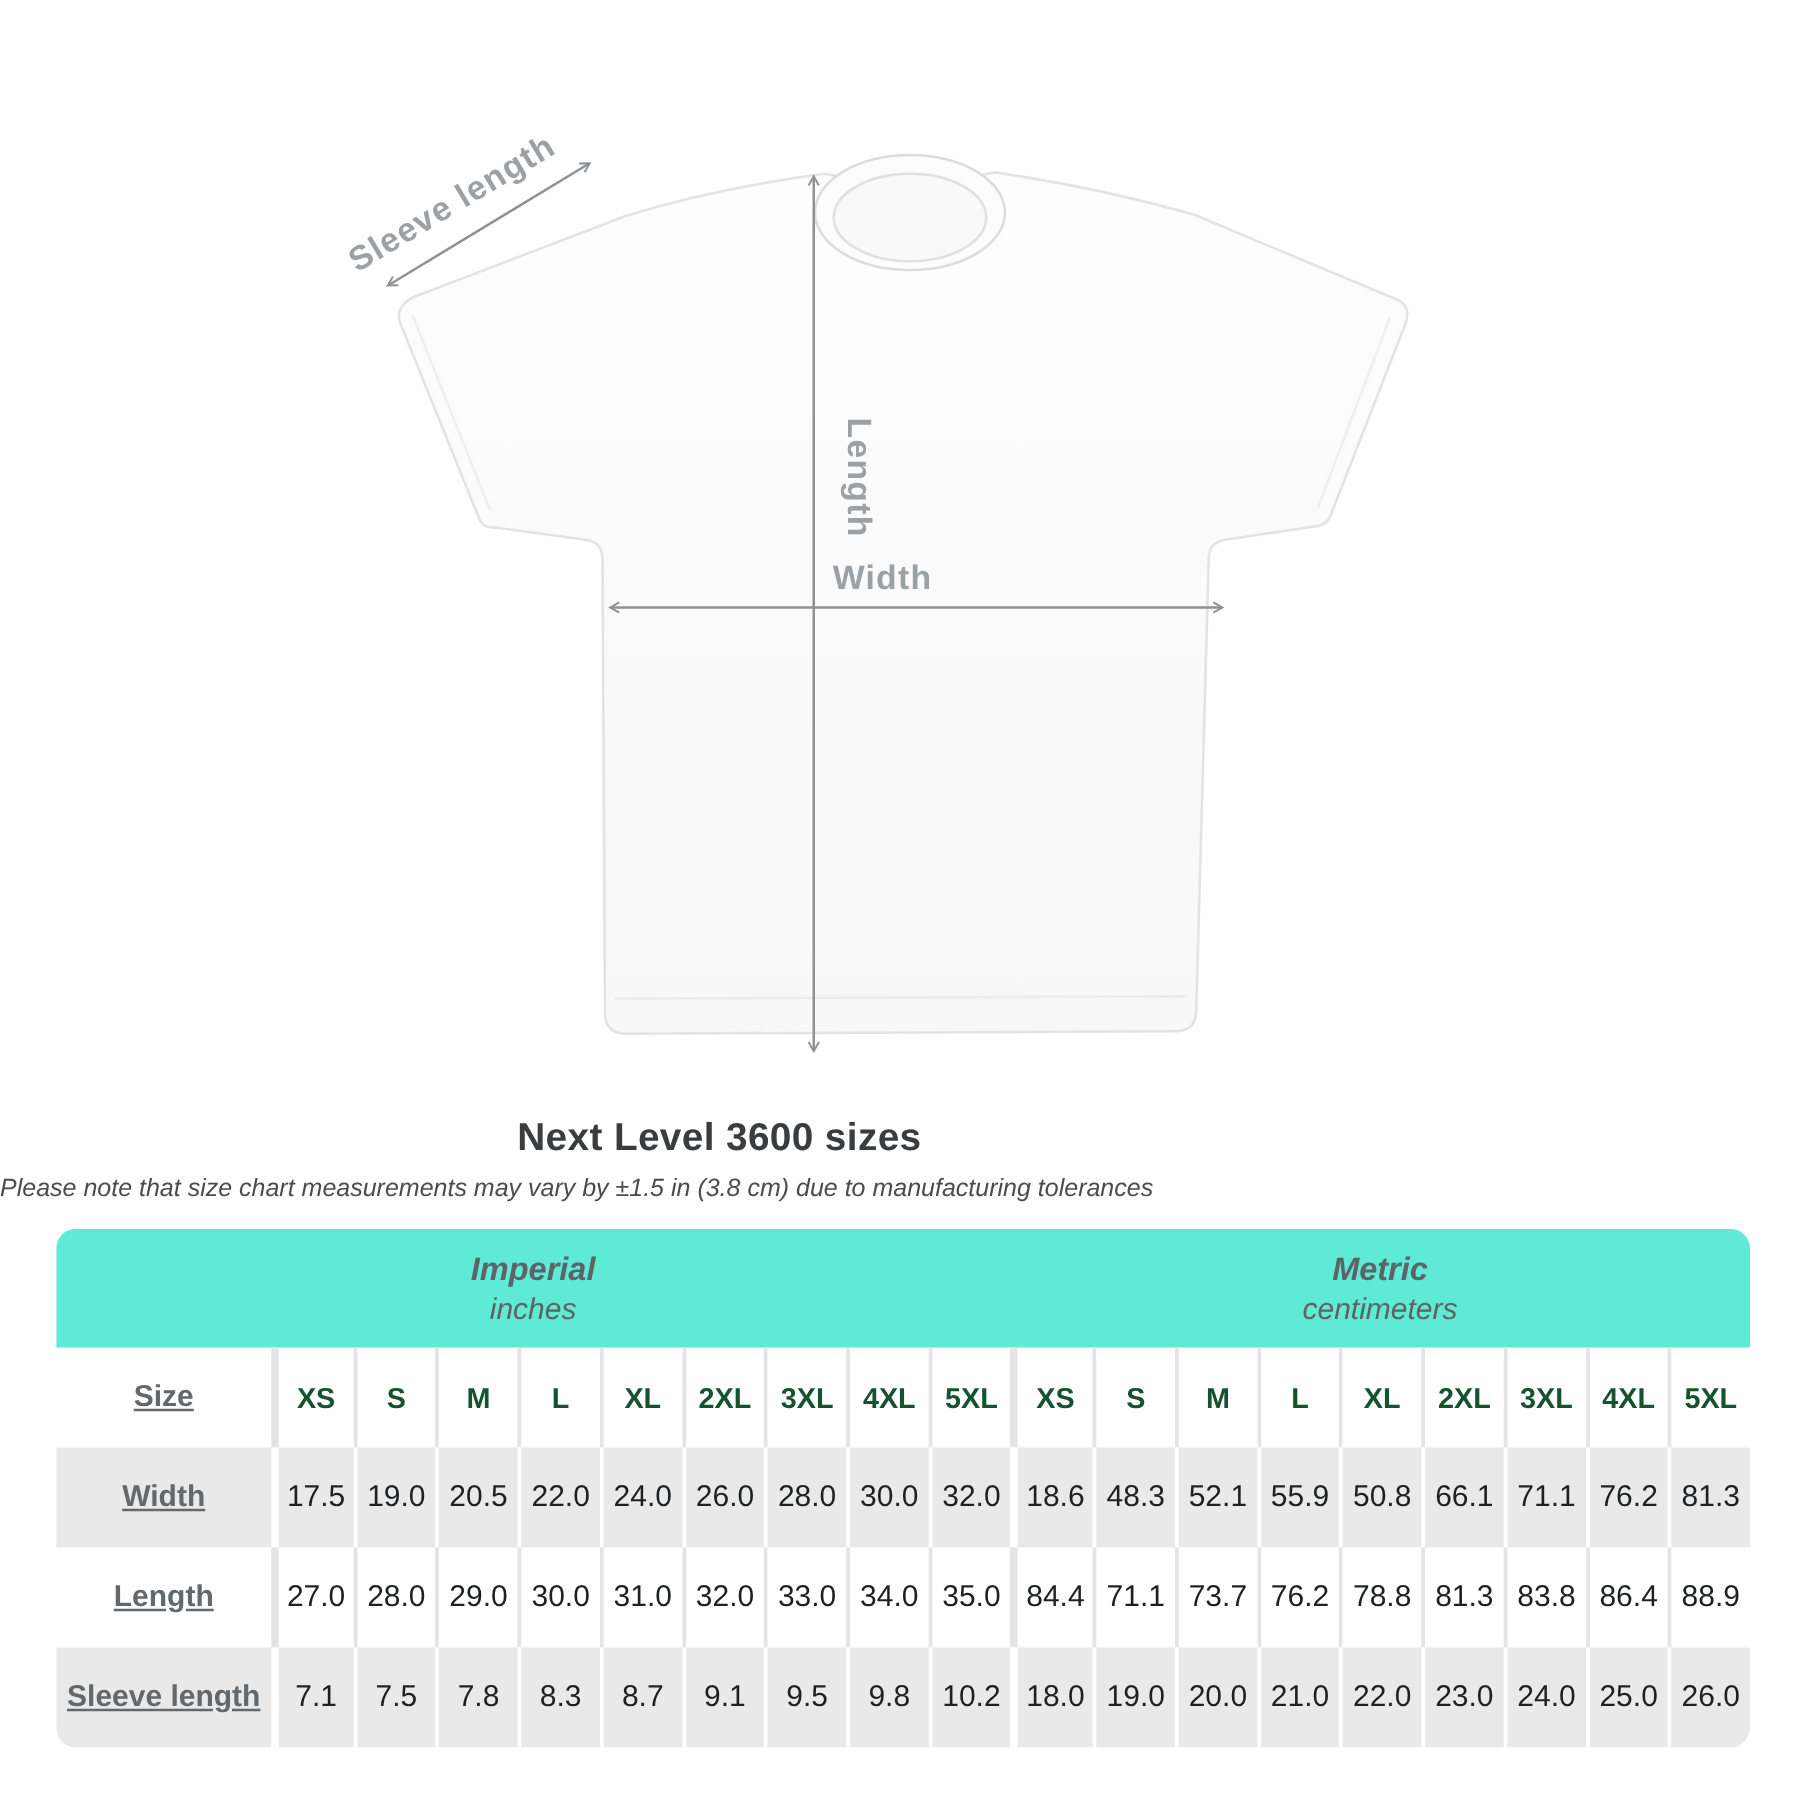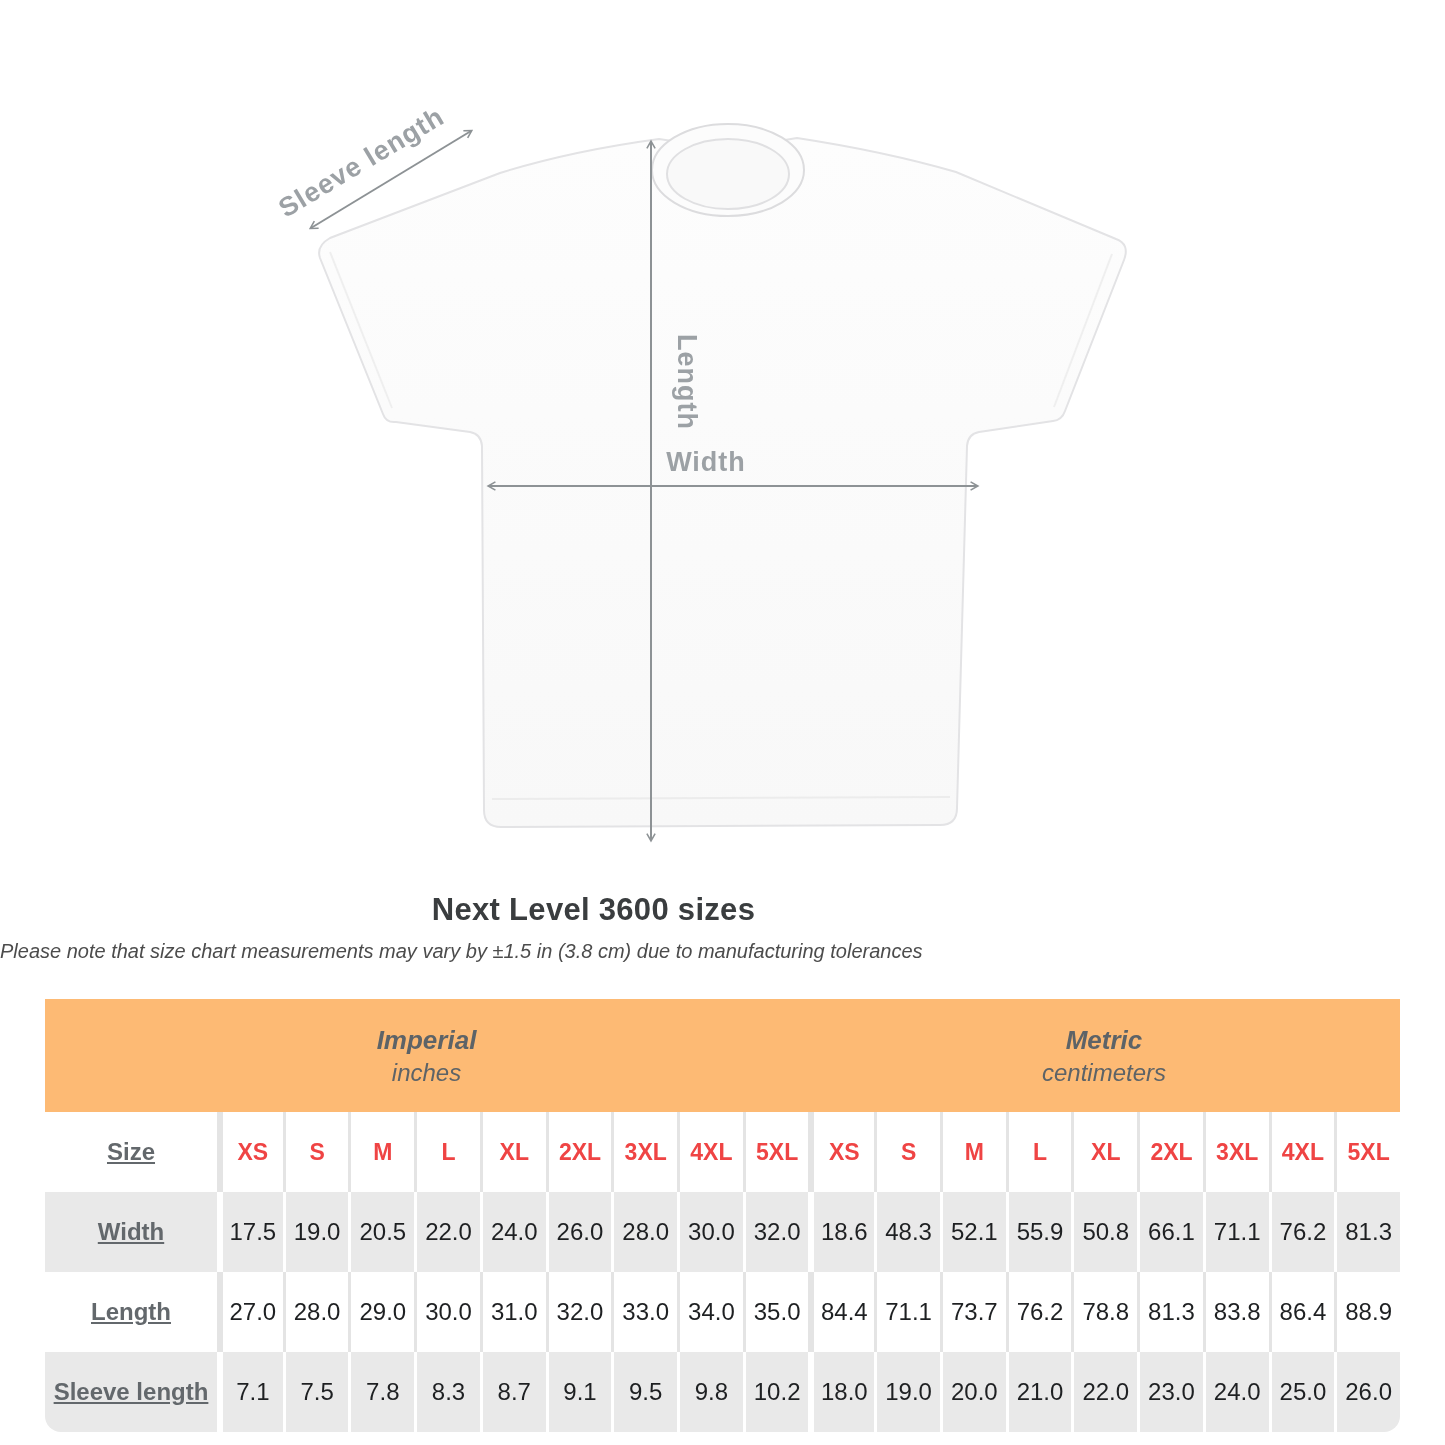--- a/index.html
+++ b/index.html
@@ -6,47 +6,47 @@
   body {
     width:1445px; height:1445px; position:relative; overflow:hidden;
     background:#ffffff;
     font-family:"Liberation Sans", sans-serif;
   }
   
   .diagram-svg { position:absolute; left:0; top:0; width:1445px; height:880px; }
   
   .title {
     position:absolute; top:892px; left:0; width:1151px; text-align:center;
-    font-size:31px; font-weight:bold; color:#3a3d3f; letter-spacing:.3px;margin-left:18px;
+    font-size:31px; font-weight:bold; color:#3a3d3f; letter-spacing:.3px;
   }
   .subtitle {
     position:absolute; top:940px; left:0; width:1445px; text-align:left;
     font-size:20px; font-style:italic; color:#4c4c4c;
   }
   
   .size-table {
     position:absolute; left:45px; top:983px; width:1355px;
     border-radius:16px; overflow:hidden; background:#ffffff;
   }
-  .ghead { display:grid; grid-template-columns:763px 1fr; height:113px; background:#fdba74;margin-top:16px; }
+  .ghead { display:grid; grid-template-columns:763px 1fr; height:95px; background:#5eead4; }
   .gcell { display:flex; flex-direction:column; align-items:center; justify-content:center; gap:3px; }
   .gname { font-size:26px; font-weight:bold; font-style:italic; color:#5d6367; }
   .gunit { font-size:24px; font-style:italic; color:#5d6367; }
   .row { display:grid; grid-template-columns:172px repeat(18,1fr); height:80px; }
   .row.gray { background:#e9e9e9; }
   .cell {
     display:flex; align-items:center; justify-content:center;
     font-size:24px; color:#1e2022; border-left:3px solid transparent;
   }
   .row .cell:first-child { border-left:none;text-decoration:underline; }
   .row.gray .cell { border-left-color:#ffffff; }
   .row.white .cell { border-left-color:#e4e4e4; }
   .row .cell:nth-child(2), .row .cell:nth-child(11) { border-left-width:6px; }
   .lbl { font-weight:bold; color:#63686c; font-size:24px; }
-  .sz  { font-weight:bold; color:#ef4444; font-size:23px; }
+  .sz  { font-weight:bold; color:#14532d; font-size:23px; }
   .diagram-label { font-weight:bold; fill:#9ca1a5; font-size:27px; letter-spacing:1px; }
 </style>
 </head>
 <body>
 
 <svg class="diagram-svg" viewBox="0 0 1445 880">
   <defs>
     <marker id="arr" viewBox="0 0 12 12" markerWidth="11" markerHeight="11" refX="9" refY="6" orient="auto-start-reverse" markerUnits="userSpaceOnUse">
       <path d="M2 1.5 L10 6 L2 10.5" fill="none" stroke="#8d9295" stroke-width="1.7"></path>
     </marker>

